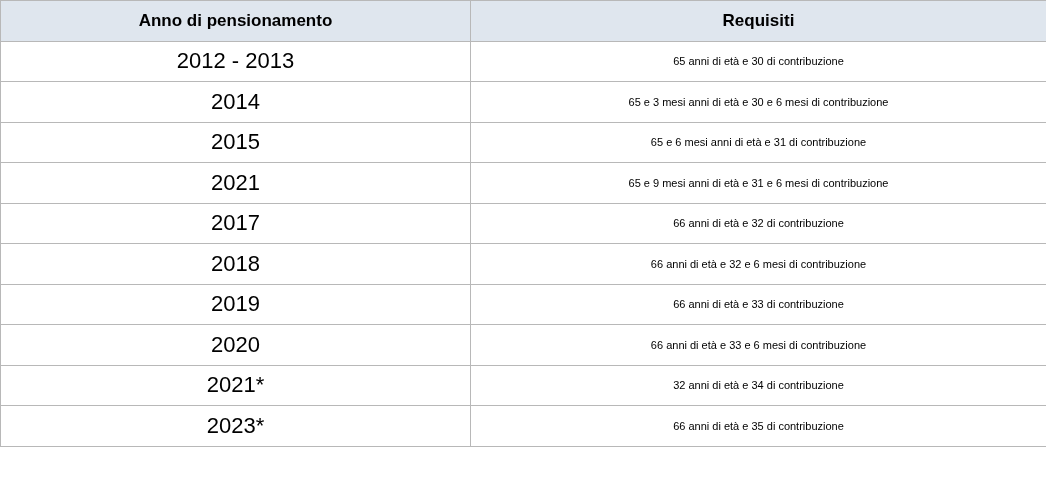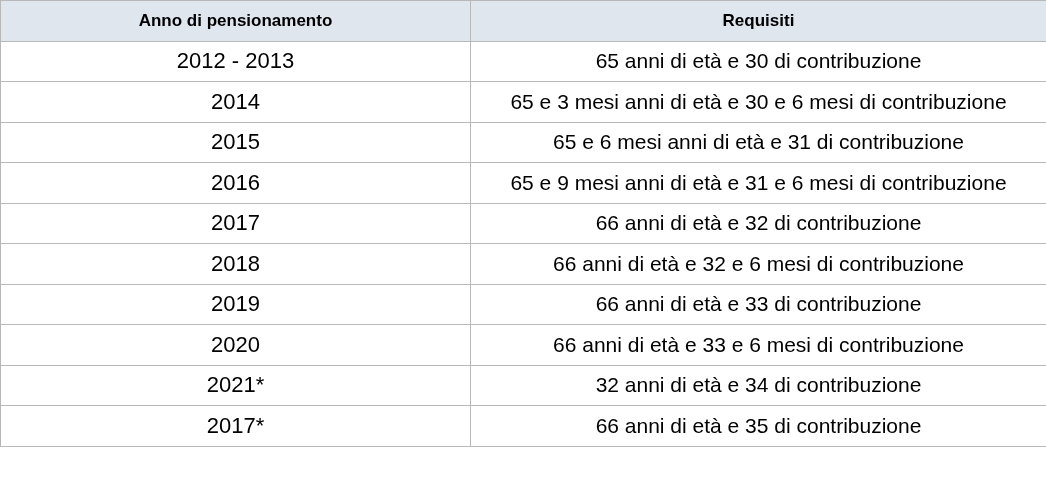--- a/index.html
+++ b/index.html
@@ -36,21 +36,21 @@
     overflow: hidden;
   }
   table.req-table th {
     background: #dfe6ee;
     font-weight: bold;
     font-size: 17px;
   }
   col.col-year { width: 470px; }
   col.col-req  { width: 576px; }
   table.req-table td.cell-year { font-size: 22px; }
-  table.req-table td.cell-req  { font-size: 21px; margin-left: 12px; }
+  table.req-table td.cell-req  { font-size: 11px; margin-left: 12px; }
 </style>
 </head>
 <body>
 
 <div class="table-wrap">
   <table class="req-table">
     <colgroup>
       <col class="col-year">
       <col class="col-req">
     </colgroup>
@@ -67,21 +67,21 @@
       </tr>
       <tr>
         <td class="cell-year">2014</td>
         <td class="cell-req">65 e 3 mesi anni di età e 30 e 6 mesi di contribuzione</td>
       </tr>
       <tr>
         <td class="cell-year">2015</td>
         <td class="cell-req">65 e 6 mesi anni di età e 31 di contribuzione</td>
       </tr>
       <tr>
-        <td class="cell-year">2016</td>
+        <td class="cell-year">2021</td>
         <td class="cell-req">65 e 9 mesi anni di età e 31 e 6 mesi di contribuzione</td>
       </tr>
       <tr>
         <td class="cell-year">2017</td>
         <td class="cell-req">66 anni di età e 32 di contribuzione</td>
       </tr>
       <tr>
         <td class="cell-year">2018</td>
         <td class="cell-req">66 anni di età e 32 e 6 mesi di contribuzione</td>
       </tr>
@@ -91,18 +91,18 @@
       </tr>
       <tr>
         <td class="cell-year">2020</td>
         <td class="cell-req">66 anni di età e 33 e 6 mesi di contribuzione</td>
       </tr>
       <tr>
         <td class="cell-year">2021*</td>
         <td class="cell-req">32 anni di età e 34 di contribuzione</td>
       </tr>
       <tr>
-        <td class="cell-year">2017*</td>
+        <td class="cell-year">2023*</td>
         <td class="cell-req">66 anni di età e 35 di contribuzione</td>
       </tr>
     </tbody>
   </table>
 </div>
 
 </body></html>

